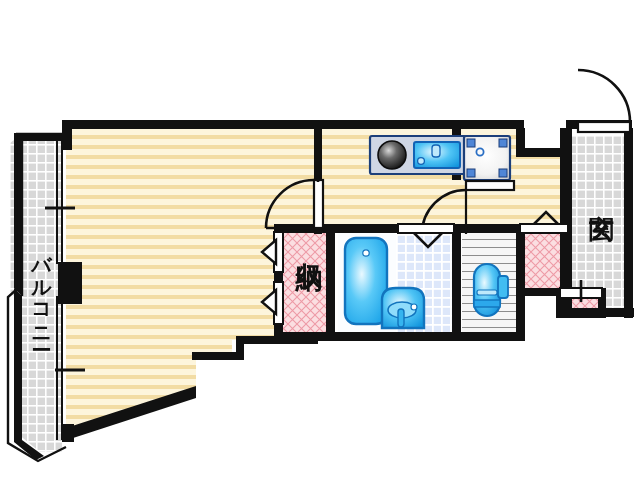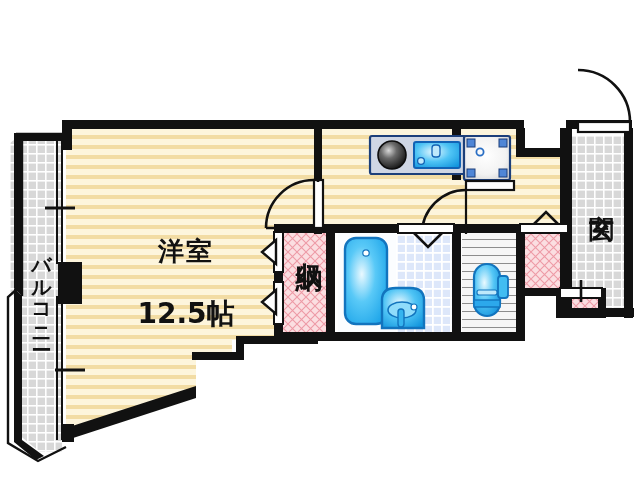--- a/index.html
+++ b/index.html
@@ -251,24 +251,20 @@
   <g>
     <rect x="560" y="288" width="42" height="10" fill="#ffffff" stroke="#111" stroke-width="2"></rect>
     <line x1="581" y1="280" x2="581" y2="302" stroke="#111111" stroke-width="2.6"></line>
   </g>
 
   <g stroke="#111111" stroke-width="2.6">
     <line x1="318" y1="176" x2="318" y2="182"></line>
   </g>
 </svg>
 
-<div class="lbl" id="room-label">
-  <span class="rl-name">洋室</span>
-  <span class="rl-area">12.5帖</span>
+
+<div class="lbl vert" id="closet-label">収納</div>
+
+<div class="lbl vert" id="balcony-label">バルコニー</div>
+
+<div class="lbl vert" id="entrance-label">玄関</div>
+
 </div>
 
-<div class="lbl vert" id="closet-label">収納</div>
-
-<div class="lbl vert" id="balcony-label">バルコニー</div>
-
-<div class="lbl vert" id="entrance-label">玄関</div>
-
-</div>
-
 </body></html>

